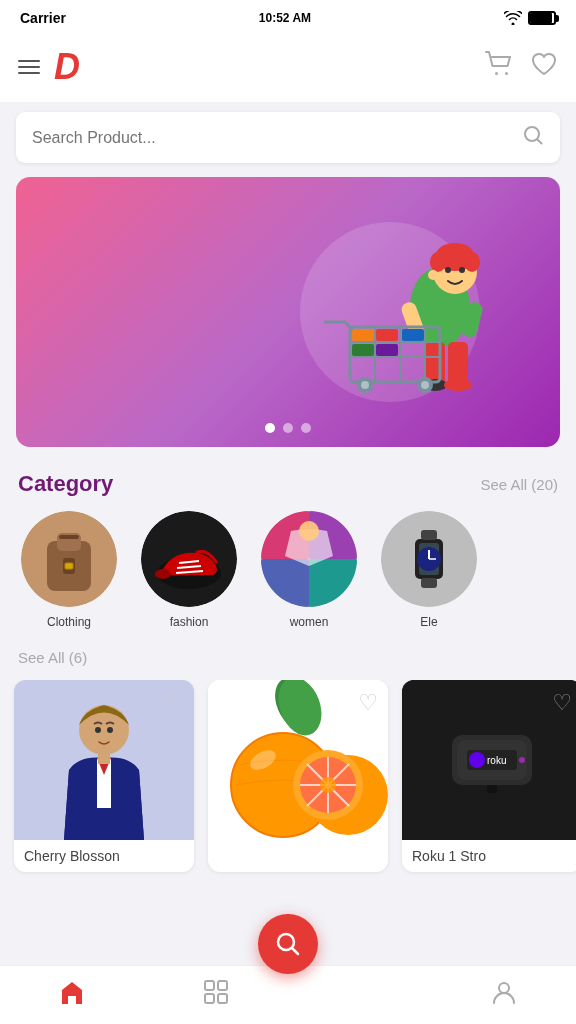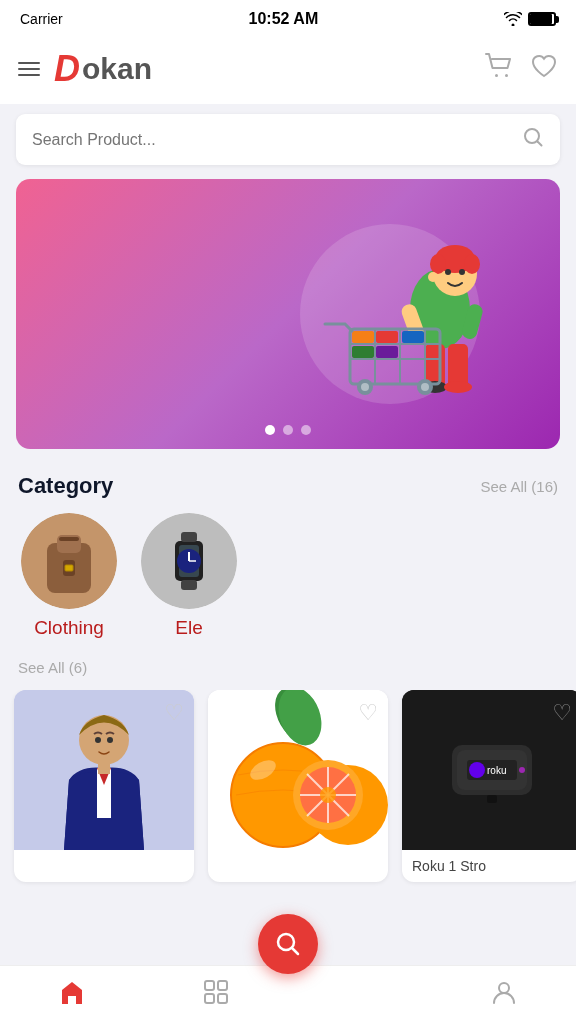--- a/index.html
+++ b/index.html
@@ -15,22 +15,22 @@
     
     .status-bar {
       display: flex;
       justify-content: space-between;
       align-items: center;
       padding: 10px 20px 6px;
       background: #fff;
       font-size: 14px;
       font-weight: 600;
     }
-    .status-left { font-size: 14px; font-weight: 400; }
-    .status-center { font-size: 16px; font-weight: 600; }
+    .status-left { font-size: 14px; font-weight: 700; }
+    .status-center { font-size: 12px; font-weight: 600; }
     .status-right { display: flex; align-items: center; gap: 6px; }
     .battery-icon {
       width: 28px; height: 14px;
       border: 2px solid #000;
       border-radius: 3px;
       position: relative;
       display: inline-flex;
       align-items: center;
     }
     .battery-icon::after {
@@ -155,21 +155,21 @@
     
     .section-header {
       display: flex;
       justify-content: space-between;
       align-items: center;
       padding: 4px 18px 14px;
     }
     .section-title {
       font-size: 22px;
       font-weight: 800;
-      color: #0f172a;
+      color: #701a75;
     }
     .section-link {
       font-size: 15px;
       color: #aaa;
       cursor: pointer;
     }
 
     
     .categories-scroll {
       display: flex;
@@ -190,22 +190,22 @@
       width: 96px; height: 96px;
       border-radius: 50%;
       overflow: hidden;
       background: #e8e8e8;
       margin-bottom: 8px;
       display: flex;
       align-items: center;
       justify-content: center;
     }
     .category-label {
-      font-size: 19px;
-      color: #b91c1c;
+      font-size: 12px;
+      color: #404040;
       text-align: center;
     }
 
     
     .products-scroll {
       display: flex;
       overflow-x: auto;
       padding: 0 14px 20px;
       gap: 14px;
       scrollbar-width: none;
@@ -324,21 +324,20 @@
 
 <div class="header">
   <div class="header-left">
     <div class="hamburger-icon">
       <span></span>
         <span></span>
         <span></span>
     </div>
     <div class="logo">
       <span class="logo-d">D</span>
-      <span class="logo-text">okan</span>
     </div>
   </div>
   <div class="header-right">
     <span class="header-icon">
       <svg width="30" height="28" viewBox="0 0 30 28" fill="none">
         <path d="M2 2h3l3.5 14h15l2.5-9H8" stroke="#aaa" stroke-width="2" stroke-linecap="round" stroke-linejoin="round"></path>
         <circle cx="12.5" cy="23.5" r="1.5" fill="#aaa"></circle>
         <circle cx="22.5" cy="23.5" r="1.5" fill="#aaa"></circle>
       </svg>
     </span>
@@ -417,21 +416,21 @@
 
   <div class="banner-dots">
     <div class="banner-dot active"></div>
     <div class="banner-dot"></div>
     <div class="banner-dot"></div>
   </div>
 </div>
 
 <div class="section-header">
   <span class="section-title">Category</span>
-  <span class="section-link">See All (16)</span>
+  <span class="section-link">See All (20)</span>
 </div>
 
 <div class="categories-scroll">
 
   <div class="category-item">
     <div class="category-circle">
       <svg viewBox="0 0 96 96" width="96" height="96">
         <rect width="96" height="96" rx="48" fill="#c4956a"></rect>
 
         <rect x="26" y="30" width="44" height="50" rx="8" fill="#8b5e3c"></rect>
@@ -439,21 +438,55 @@
         <rect x="38" y="24" width="20" height="4" rx="2" fill="#6b4226"></rect>
 
         <rect x="42" y="47" width="12" height="16" rx="3" fill="#6b4226"></rect>
 
         <rect x="44" y="52" width="8" height="6" rx="1" fill="#d4a800" stroke="#b38600" stroke-width="1"></rect>
       </svg>
     </div>
     <span class="category-label">Clothing</span>
   </div>
 
-
+  <div class="category-item">
+    <div class="category-circle">
+      <svg viewBox="0 0 96 96" width="96" height="96">
+        <rect width="96" height="96" rx="48" fill="#1a1a1a"></rect>
+
+        <ellipse cx="48" cy="62" rx="32" ry="16" fill="#111"></ellipse>
+        <path d="M20 62 Q30 40 55 42 Q72 44 76 58 Q76 62 72 64 L20 64 Z" fill="#cc0000"></path>
+        <path d="M55 42 Q65 36 76 52" stroke="#cc0000" stroke-width="3" fill="none"></path>
+
+        <path d="M38 52 L58 50" stroke="#fff" stroke-width="2"></path>
+        <path d="M36 57 L60 55" stroke="#fff" stroke-width="2"></path>
+        <path d="M35 62 L62 60" stroke="#fff" stroke-width="2"></path>
+
+        <ellipse cx="22" cy="63" rx="8" ry="5" fill="#990000"></ellipse>
+      </svg>
+    </div>
+    <span class="category-label">fashion</span>
+  </div>
+
+  <div class="category-item">
+    <div class="category-circle">
+      <svg viewBox="0 0 96 96" width="96" height="96">
+        <rect width="96" height="96" rx="48" fill="#90a4ae"></rect>
+
+        <rect x="0" y="0" width="48" height="48" rx="2" fill="#e91e63" opacity="0.8"></rect>
+        <rect x="48" y="0" width="48" height="48" rx="2" fill="#9c27b0" opacity="0.8"></rect>
+        <rect x="0" y="48" width="48" height="48" rx="2" fill="#3f51b5" opacity="0.8"></rect>
+        <rect x="48" y="48" width="48" height="48" rx="2" fill="#009688" opacity="0.8"></rect>
+
+        <path d="M30 20 Q48 16 66 20 L72 45 L48 55 L24 45 Z" fill="rgba(255,255,255,0.6)"></path>
+        <circle cx="48" cy="20" r="10" fill="rgba(255,204,128,0.9)"></circle>
+      </svg>
+    </div>
+    <span class="category-label">women</span>
+  </div>
 
 
   <div class="category-item">
     <div class="category-circle">
       <svg viewBox="0 0 96 96" width="96" height="96">
         <rect width="96" height="96" rx="48" fill="#bdbdbd"></rect>
 
         <rect x="34" y="28" width="28" height="40" rx="5" fill="#212121"></rect>
         <rect x="38" y="32" width="20" height="32" rx="3" fill="#37474f"></rect>
 
@@ -500,20 +533,21 @@
         <circle cx="84" cy="50" r="3" fill="#333"></circle>
         <circle cx="96" cy="50" r="3" fill="#333"></circle>
 
         <path d="M80 44 Q84 41 88 44" stroke="#5d4037" stroke-width="2" fill="none"></path>
         <path d="M92 44 Q96 41 100 44" stroke="#5d4037" stroke-width="2" fill="none"></path>
 
         <path d="M85 62 Q90 66 95 62" stroke="#8b4513" stroke-width="1.5" fill="none" stroke-linecap="round"></path>
       </svg>
       <span class="product-wishlist">♡</span>
     </div>
+    <div class="product-label">Cherry Blosson</div>
   </div>
 
   <div class="product-card">
     <div class="product-image-area prod-orange">
       <svg viewBox="0 0 180 160" width="180" height="160">
         <rect width="180" height="160" fill="#fff"></rect>
 
         <ellipse cx="90" cy="25" rx="20" ry="30" fill="#388e3c" transform="rotate(-30, 90, 25)"></ellipse>
         <ellipse cx="90" cy="25" rx="20" ry="30" fill="#43a047" transform="rotate(-20, 95, 20)"></ellipse>
 

